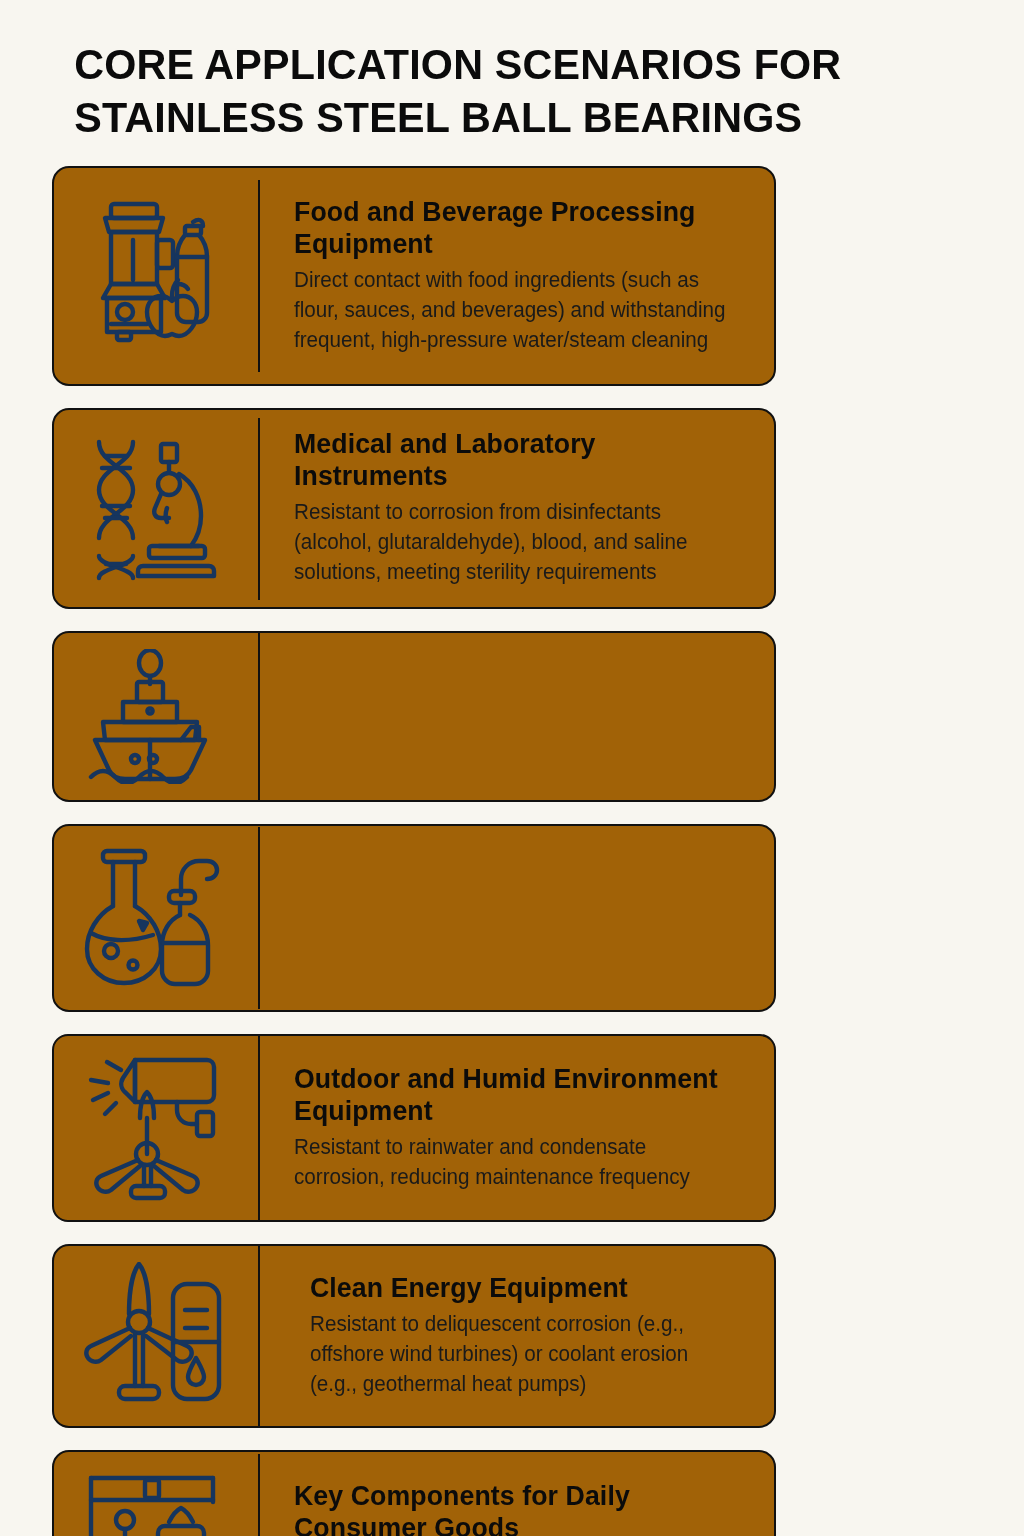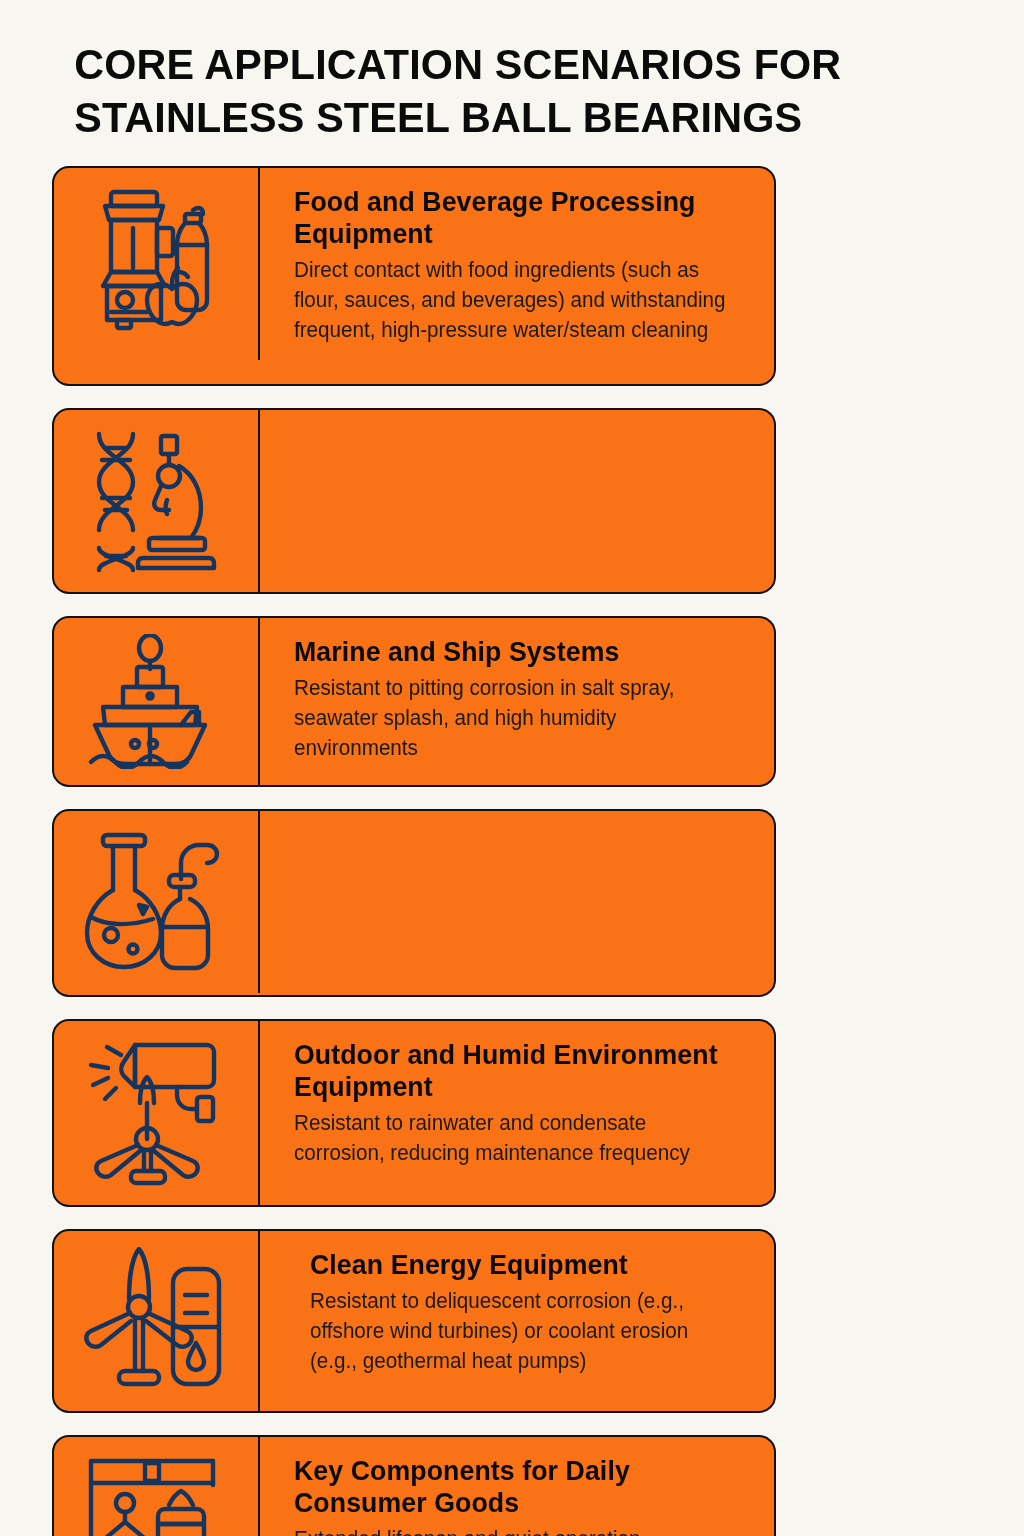--- a/index.html
+++ b/index.html
@@ -25,22 +25,22 @@
     transform:scaleX(0.96);
     transform-origin:center;
     white-space:nowrap;
   }
 
   .cards { margin-top:22px; padding:0 52px; }
 
   .card {
     position:relative;
     display:flex;
-    align-items:flex-start;
-    background:#f97316;
+    align-items:center;
+    background:#a16207;
     border:2.5px solid #111111;
     border-radius:17px;
     margin-bottom:22px;
     overflow:hidden;
   }
 
   .icon-cell {
     flex:0 0 206px;
     display:flex;
     align-items:center;
@@ -76,21 +76,21 @@
     color:#1a1a1a;
     transform:scaleX(0.96);
     transform-origin:left center;
   }
 
   
   .card.h1 { min-height:220px; }
   .card.h2 { min-height:180px; }
   .card.h3 { min-height:164px; }
   .card.h4 { min-height:188px; }
-  .card.h5 { min-height:182px; }
+  .card.h5 { min-height:182px;border-radius:16px; }
   .card.h6 { min-height:174px;gap:16px; }
   .card.h7 { min-height:190px; }
 </style>
 </head>
 <body>
 
 <div id="page">
 
   <div class="title-block">
     <div class="title-line">CORE APPLICATION SCENARIOS FOR</div>
@@ -143,44 +143,44 @@
             <circle cx="88" cy="50" r="11"></circle>
             <path d="M80 60l-6 14c-2 5 0 10 6 10h8"></path>
             <path d="M86 74c-2 6-2 10 0 14"></path>
             <path d="M98 40c14 8 22 24 22 42 0 12-4 22-10 30"></path>
             <path d="M78 112h40"></path>
             <rect x="68" y="112" width="56" height="12" rx="3"></rect>
             <path d="M62 132h66c3 0 5 2 5 5v5H57v-5c0-3 2-5 5-5z"></path>
           </svg>
         </span>
       </div>
+      <div class="text-cell">
+        <div class="card-title">Medical and Laboratory Instruments</div>
+        <div class="card-body">Resistant to corrosion from disinfectants (alcohol, glutaraldehyde), blood, and saline solutions, meeting sterility requirements</div>
+      </div>
     </div>
 
     <div class="card h3">
       <div class="icon-cell">
         <span>
           <svg width="150" height="135" viewBox="0 0 150 135" fill="none" stroke="#16355e" stroke-width="4.4" stroke-linecap="round" stroke-linejoin="round">
             <ellipse cx="69" cy="14" rx="11" ry="13"></ellipse>
             <path d="M69 27v8"></path>
             <rect x="56" y="33" width="26" height="20" rx="2"></rect>
             <path d="M42 53h54v20H42z"></path>
             <circle cx="69" cy="62" r="2.6"></circle>
             <path d="M22 73h94l-2 18H24z"></path>
             <path d="M14 91h110l-14 30c-3 6-9 9-16 9H44c-7 0-13-3-16-9z"></path>
             <path d="M69 91v39"></path>
             <circle cx="54" cy="110" r="4"></circle>
             <circle cx="72" cy="110" r="4"></circle>
             <path d="M100 91l10-13h8v13"></path>
             <path d="M10 128c8-8 16-8 24 0s16 8 24 0 16-8 24 0 16 8 24 0"></path>
           </svg>
         </span>
-      </div>
-      <div class="text-cell">
-        <div class="card-title">Marine and Ship Systems</div>
-        <div class="card-body">Resistant to pitting corrosion in salt spray, seawater splash, and high humidity environments</div>
       </div>
     </div>
 
     <div class="card h4">
       <div class="icon-cell">
         <span>
           <svg width="150" height="150" viewBox="0 0 150 150" fill="none" stroke="#16355e" stroke-width="4.4" stroke-linecap="round" stroke-linejoin="round">
             <rect x="22" y="8" width="42" height="11" rx="4"></rect>
             <path d="M32 19v44"></path>
             <path d="M54 19v44"></path>

